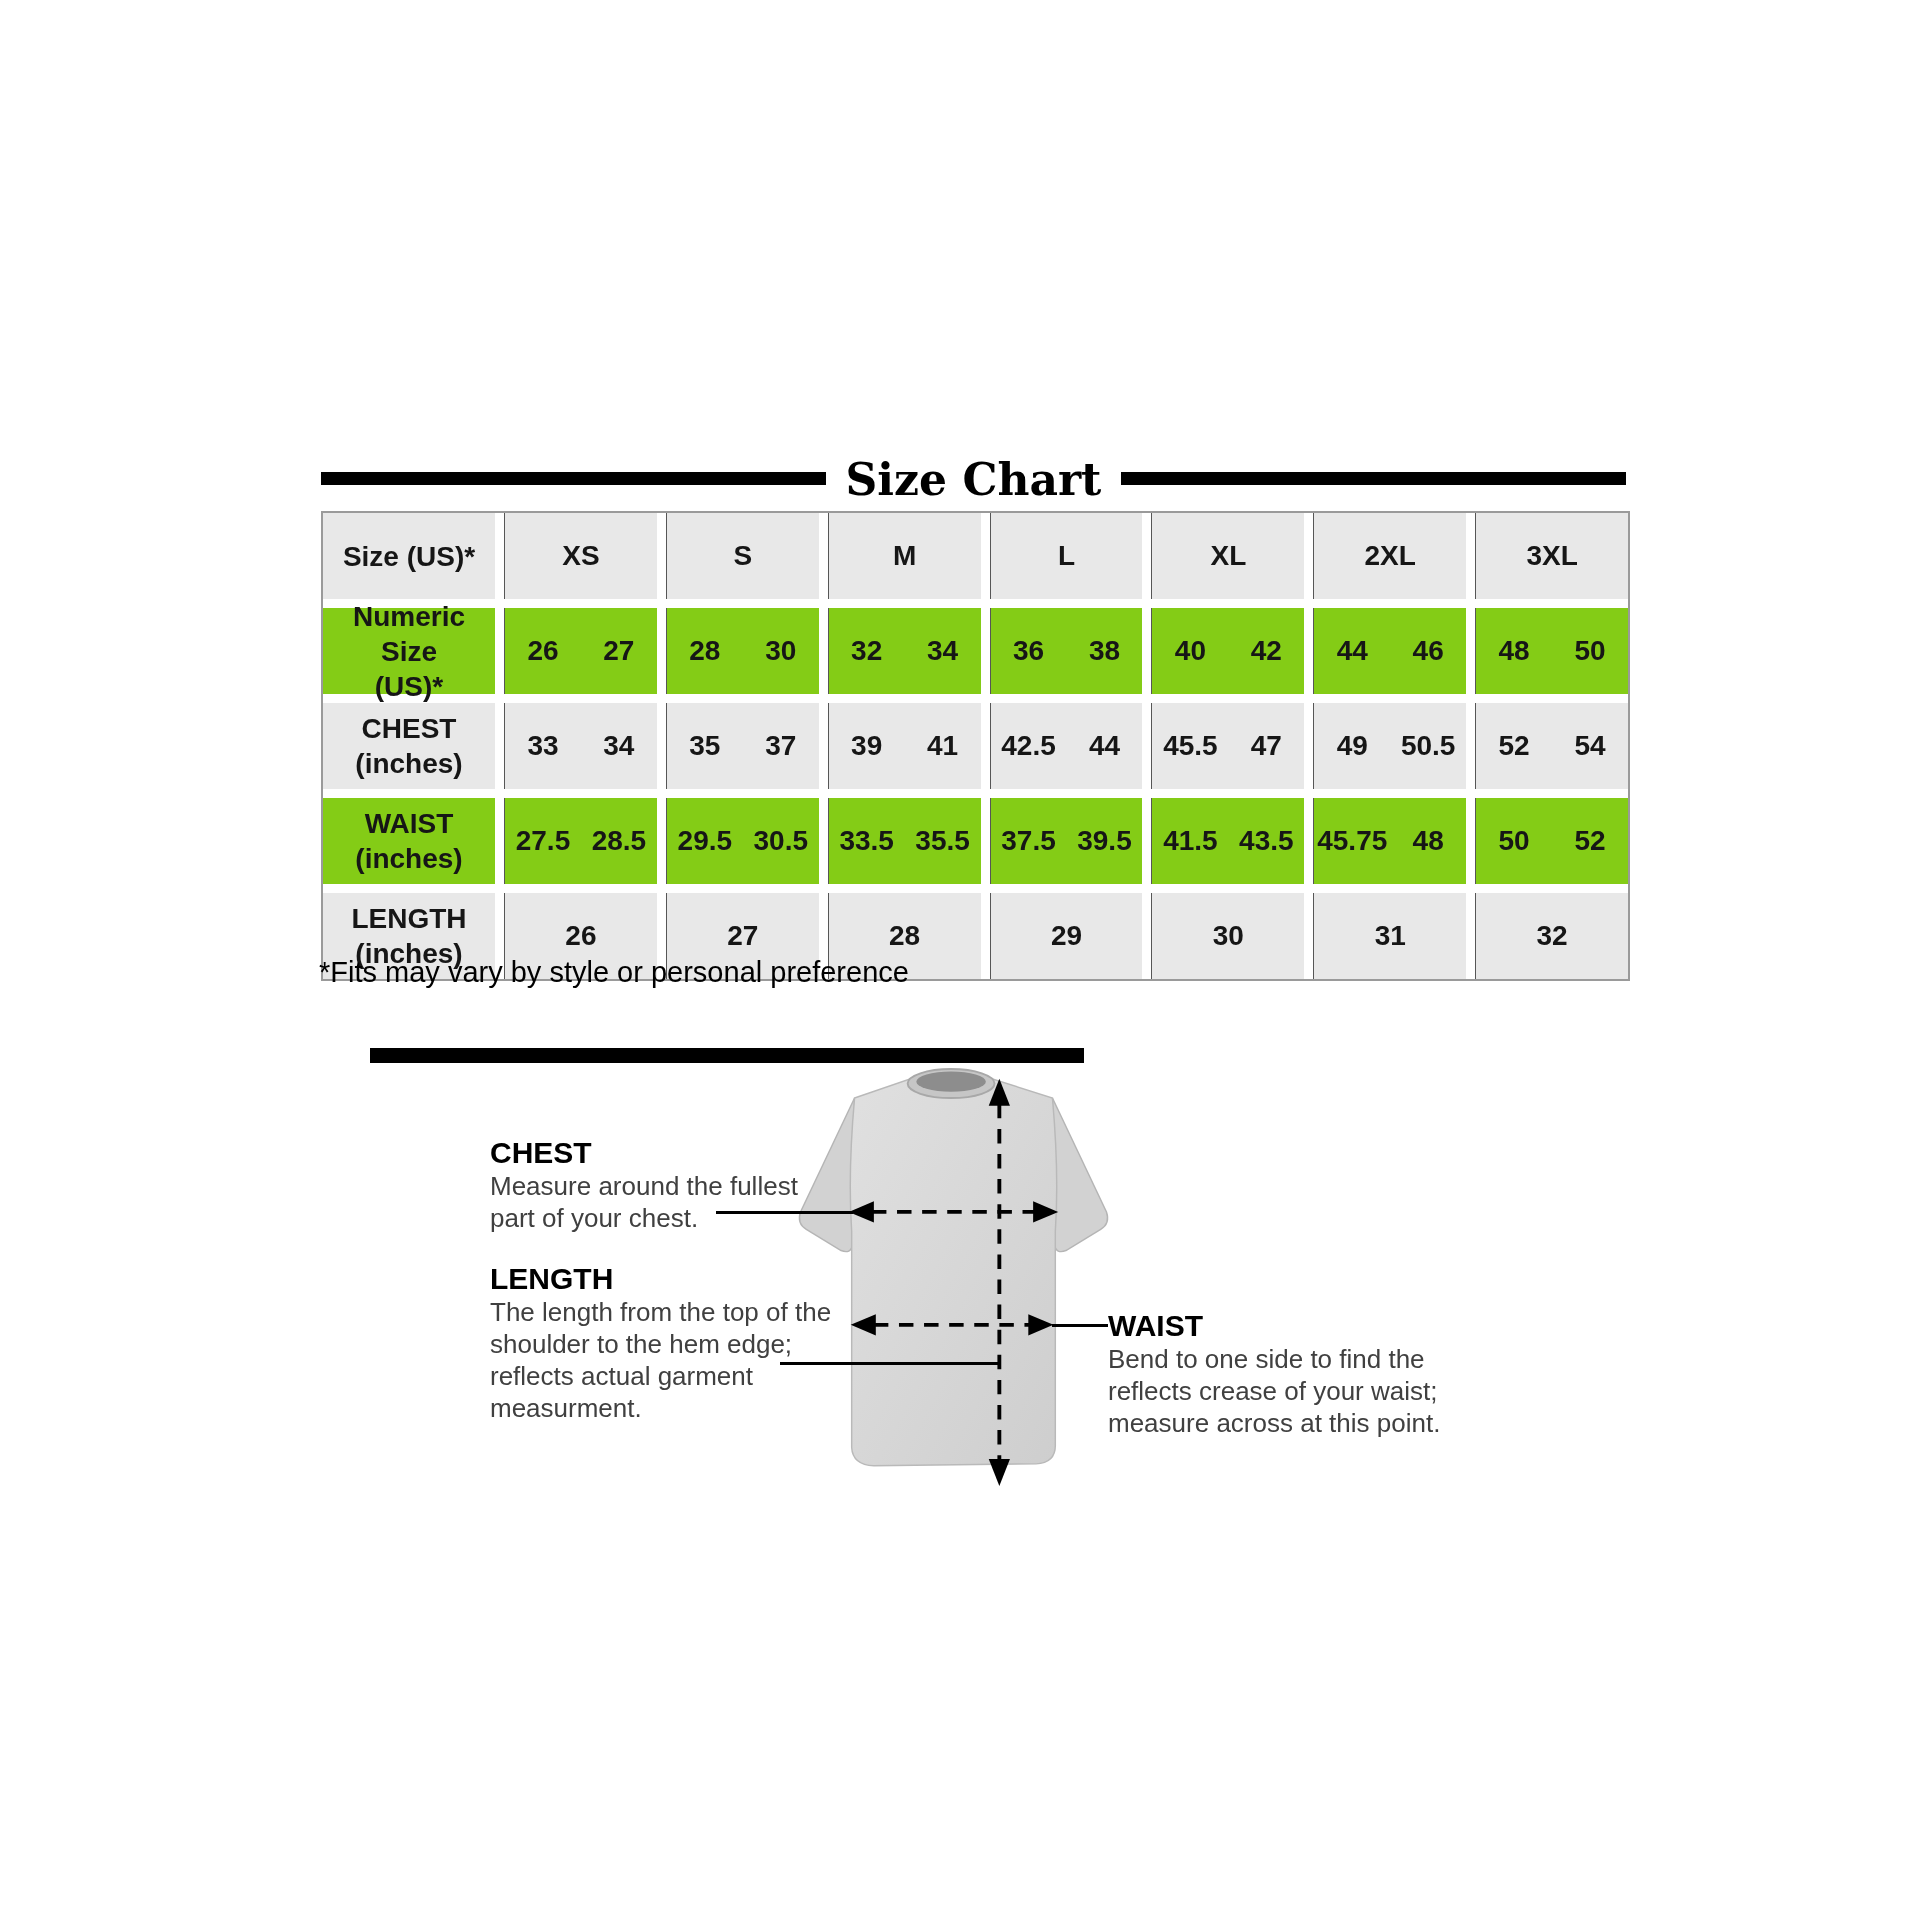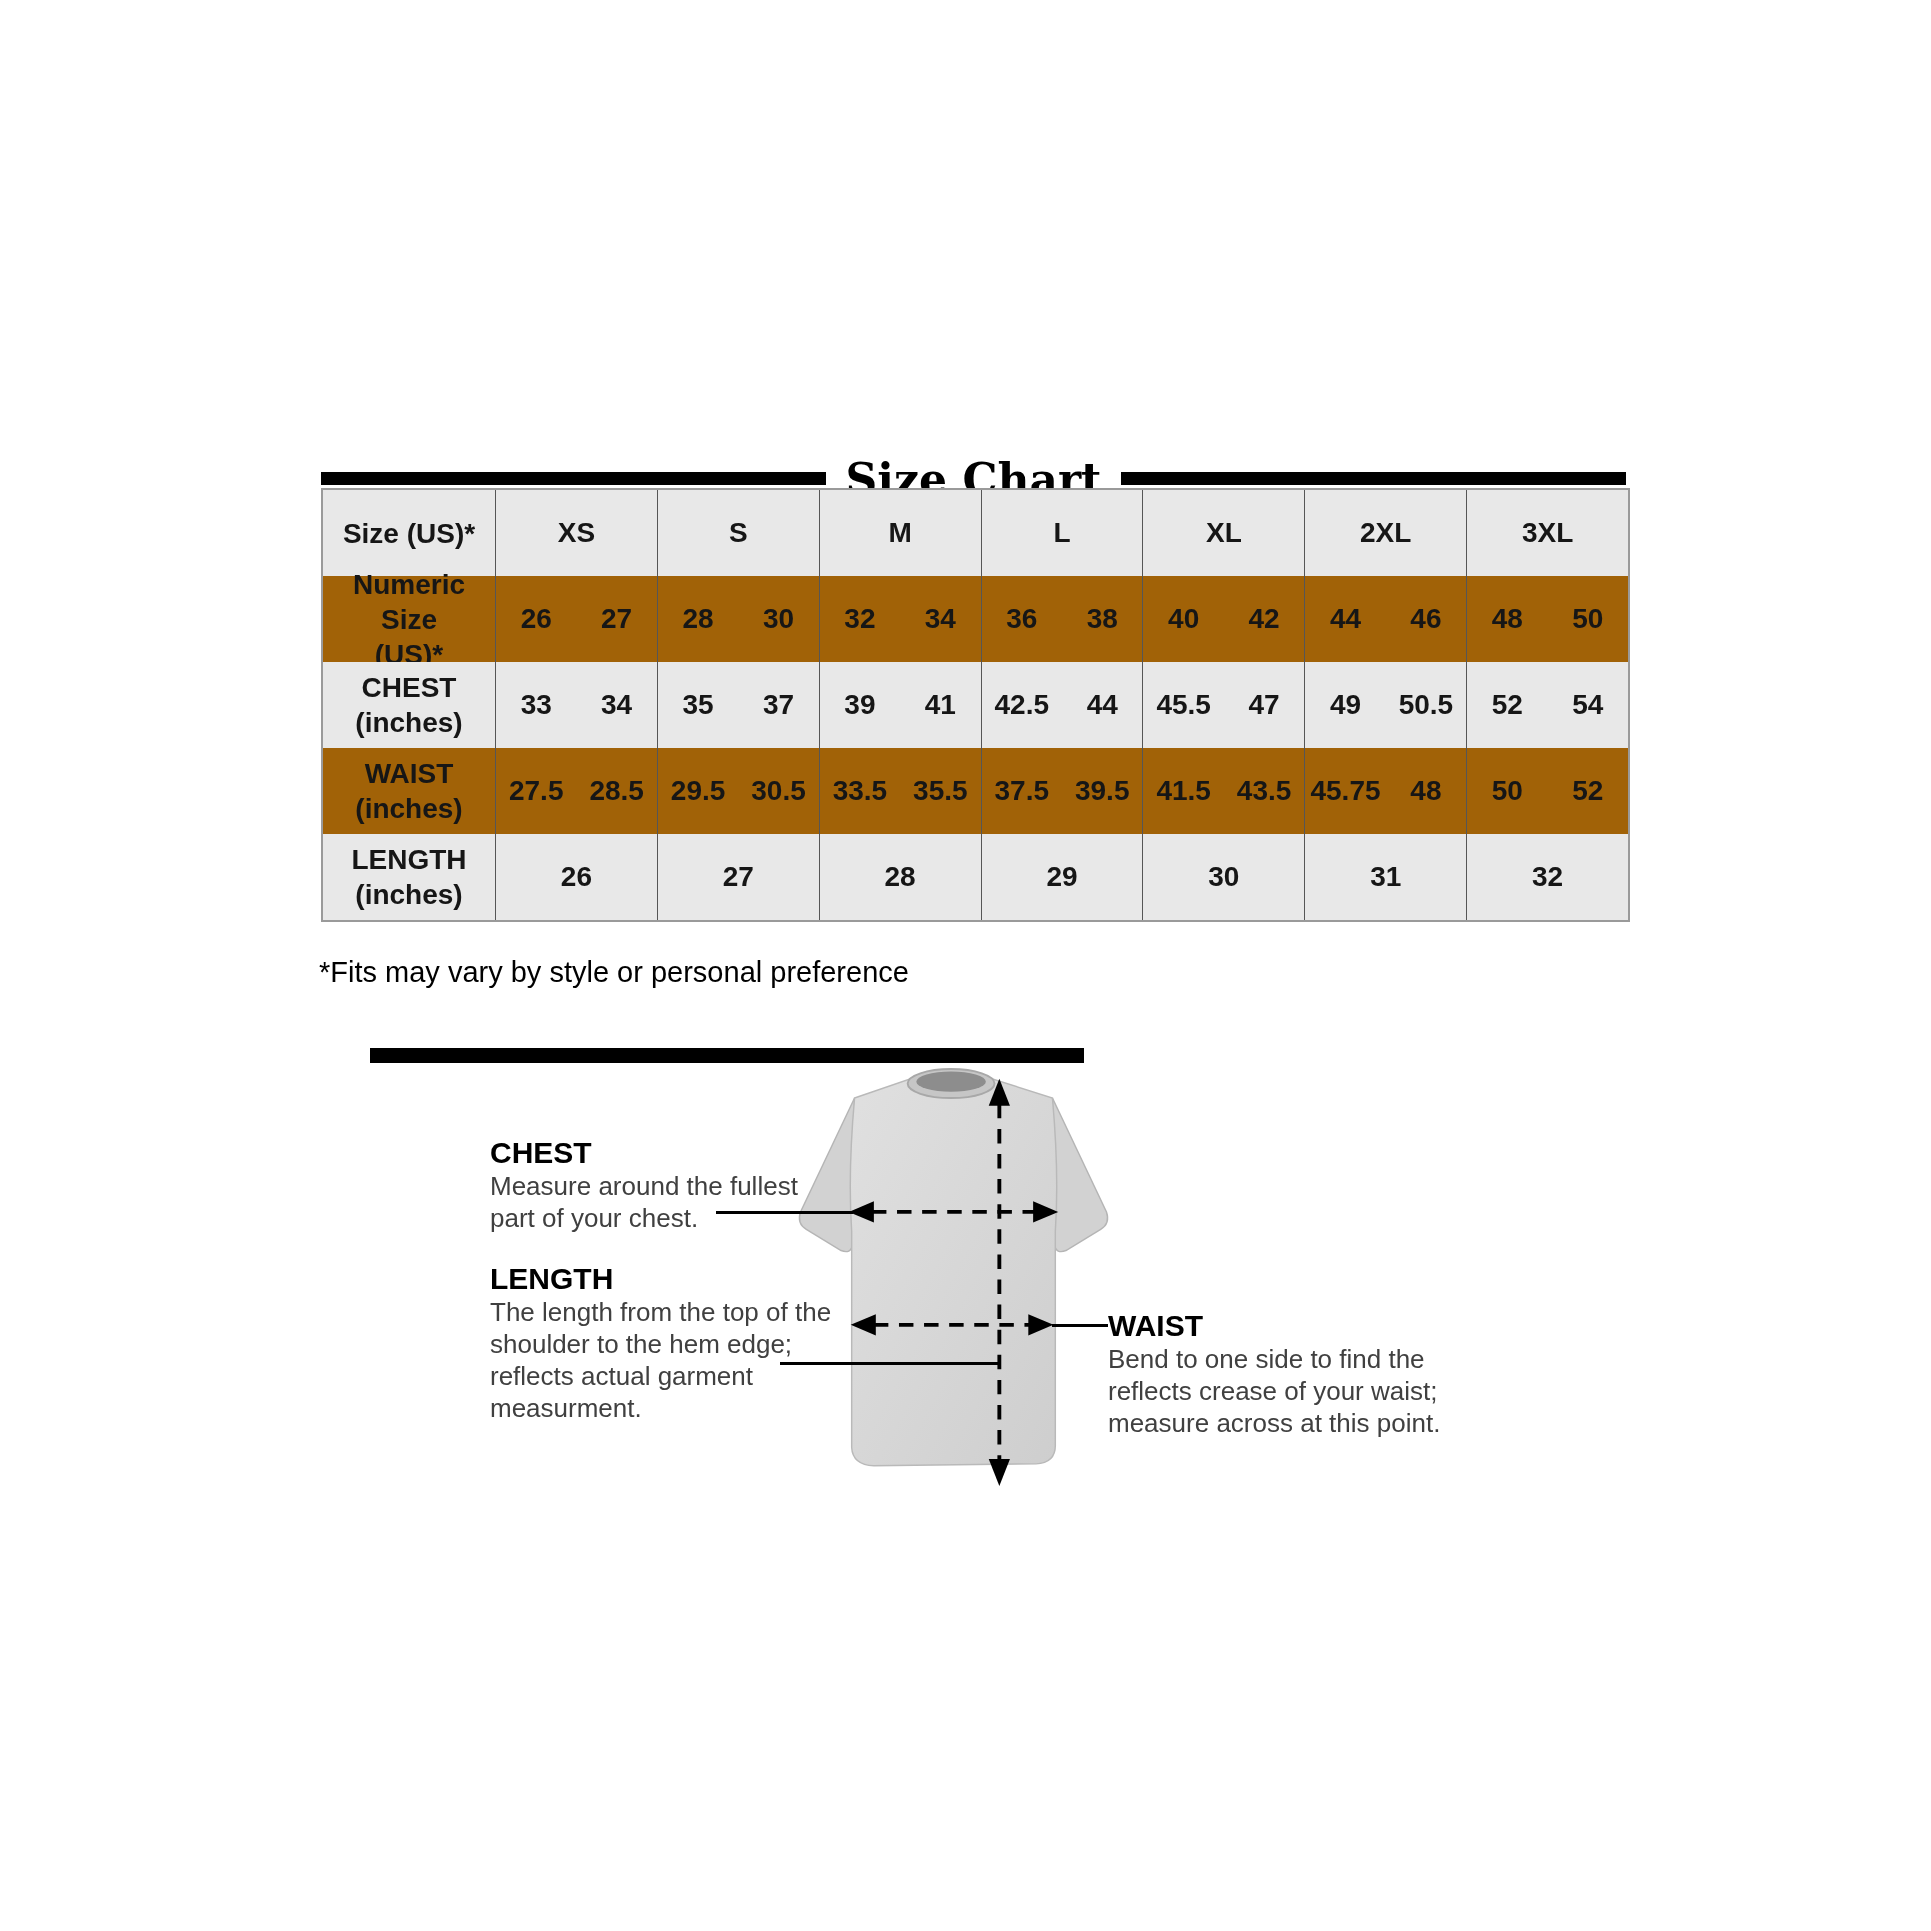--- a/index.html
+++ b/index.html
@@ -7,28 +7,28 @@
           font-family:"Liberation Sans",sans-serif;color:#111;overflow:hidden;}
   .abs{position:absolute;}
   .serif{font-family:"DejaVu Serif",serif;font-weight:700;color:#000;}
 
   
   #title-row{left:321px;top:442px;width:1305px;height:73px;display:flex;align-items:center;gap:13.5px;}
   .tbar{flex:1;height:12.6px;background:#000;}
   #main-title{font-size:44px;line-height:1;white-space:nowrap;padding:0 5.8px;transform:translateY(-3.9px);margin-top:10px;}
 
   
-  #size-table{left:321px;top:488px;width:1305px;display:grid;
+  #size-table{left:321px;top:511px;width:1305px;display:grid;
               grid-template-columns:172px repeat(7,1fr);grid-auto-rows:86px;
-              border:2.9px solid #9a9a9a;}
+              border:2.9px solid #9a9a9a;gap:9px;}
   #size-table .c{display:flex;align-items:center;justify-content:center;
                  font-weight:700;font-size:28px;color:#161616;border-left:1.9px solid #565656;}
   #size-table .c:nth-child(8n+1){border-left:none;}
   .light{background:#e8e8e8;}
-  .dark{background:#a16207;}
+  .dark{background:#84cc16;}
   .pair span{flex:1;text-align:center;}
   .lbl{flex-direction:column;line-height:1.25;text-align:center;}
 
   
   #footnote{left:319px;top:956px;font-size:29px;color:#000;}
   #htm-title{left:372px;top:979px;font-size:61px;line-height:1;white-space:nowrap;}
   #htm-bar{left:370px;top:1048px;width:714px;height:14.5px;background:#000;}
 
   
   .guide{position:absolute;}

